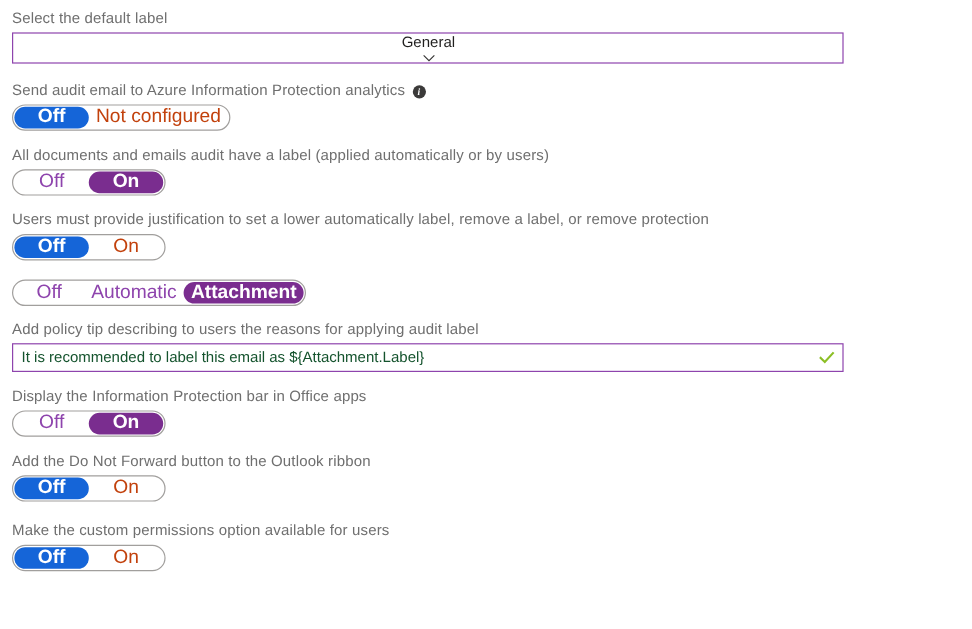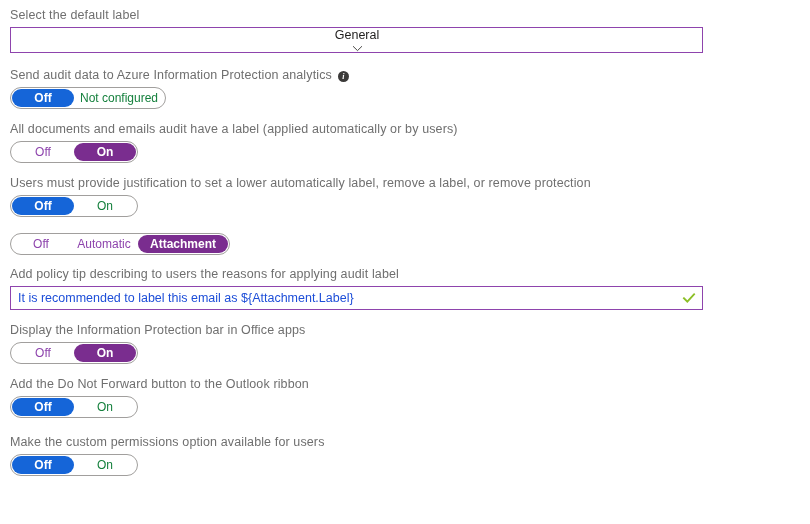--- a/index.html
+++ b/index.html
@@ -81,21 +81,21 @@
   .textbox {
     margin-top: 4px;
     height: 24px;
     border: 1px solid #8e44ad;
     background: #ffffff;
     display: flex;
     align-items: center;
     padding: 0 6px 0 7px;
     box-sizing: border-box;
     font-size: 12.5px;
-    color: #1d4ed8;
+    color: #14532d;
   }
   .textbox .tb-value { flex: 1; white-space: nowrap; overflow: hidden; }
   .check-icon {
     width: 14px; height: 14px; flex: 0 0 auto;
   }
   .check-icon svg { display:block; }
 
   
   .toggle {
     margin-top: 4px;
@@ -107,29 +107,29 @@
     background: #ffffff;
     box-sizing: border-box;
     padding: 1px;
     overflow: hidden;
   }
   .toggle .opt {
     display: inline-flex;
     align-items: center;
     justify-content: center;
     border-radius: 10px;
-    font-size: 12px;
+    font-size: 16px;
     line-height: 1;
     box-sizing: border-box;
     padding: 0 6px;
     white-space: nowrap;
     user-select: none;
   }
   
-  .toggle.blue .opt { color: #15803d; }
+  .toggle.blue .opt { color: #c2410c; }
   .toggle.purple .opt { color: #8e44ad; }
   .toggle .opt.active { color: #ffffff; font-weight: bold; }
   .toggle.blue .opt.active { background: #1565d8; }
   .toggle.purple .opt.active { background: #7a2d8f; }
 
   
   .row { margin-bottom: 0; }
   .spacer-14 { height: 14px; }
   .spacer-12 { height: 12px; }
   .spacer-16 { height: 16px; }
@@ -151,21 +151,21 @@
           <path d="M2.5 5.2 L8 10.6 L13.5 5.2" fill="none" stroke="#323130" stroke-width="1.1"></path>
         </svg>
       </span>
     </div>
   </div>
 
   <div class="spacer-14"></div>
 
   <div class="row">
     <div class="field-label">
-      <span>Send audit data to Azure Information Protection analytics</span>
+      <span>Send audit email to Azure Information Protection analytics</span>
       <span class="info-icon">i</span>
     </div>
     <div class="toggle blue">
       <span class="opt active" style="min-width: 62px;">Off</span>
       <span class="opt" style="min-width: 62px;">Not configured</span>
     </div>
   </div>
 
   <div class="spacer-12"></div>
 

